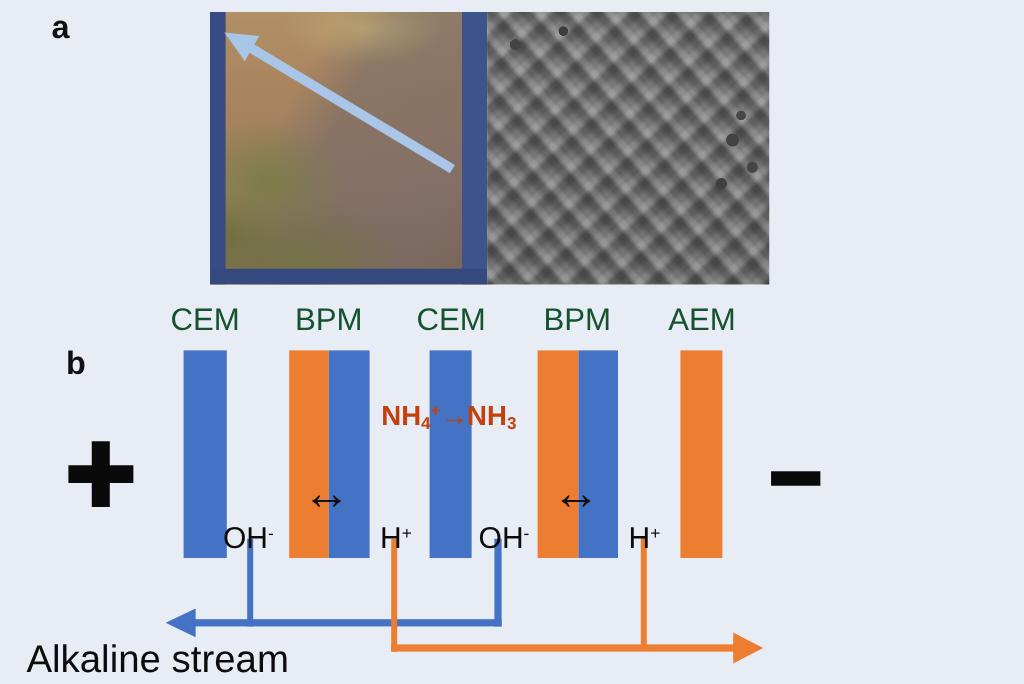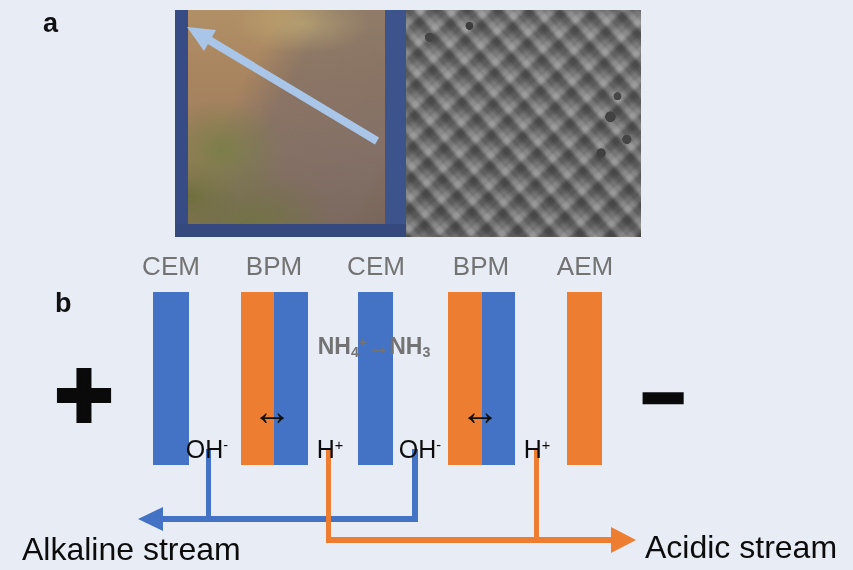--- a/index.html
+++ b/index.html
@@ -43,21 +43,21 @@
       radial-gradient(circle 7px at 83% 63%, #404040 62%, rgba(0,0,0,0) 70%),
       radial-gradient(circle 6px at 90% 38%, #474747 62%, rgba(0,0,0,0) 70%),
       repeating-linear-gradient(48deg,  rgba(15,15,15,0.30) 0 2px, rgba(255,255,255,0.12) 6px 9px, rgba(40,40,40,0.06) 12px 15px, rgba(15,15,15,0.30) 20px 22px),
       repeating-linear-gradient(-42deg, rgba(15,15,15,0.26) 0 2px, rgba(255,255,255,0.10) 6px 9px, rgba(40,40,40,0.06) 12px 15px, rgba(15,15,15,0.26) 20px 22px),
       linear-gradient(#848484, #7b7b7b);
   }
 
   
   .mem-label {
     position:absolute; top:251px; transform:translateX(-50%);
-    font-size:26px; color:#737373; white-space:nowrap;
+    font-size:26px; color:#14532d; white-space:nowrap;
   }
   .bar { position:absolute; top:292px; height:173px; }
   .bar-blue   { background:#4472c4; }
   .bar-orange { background:#ed7d31; }
   .bar-bpm { display:flex; }
   .bar-bpm .half { height:100%; }
 
   #bar-cem1 { left:153px; width:36px; }
   #bar-bpm1 { left:241px; width:67px; }
   #bar-cem2 { left:358px; width:35px; }
@@ -71,21 +71,21 @@
   .ion .sup { font-size:0.58em; vertical-align:0.55em; }
   .bpm-arrow {
     position:absolute; top:391px; transform:translateX(-50%);
     font-size:40px; font-weight:600; color:#111; z-index:5; line-height:1;
   }
   #ion-oh1 { left:207px; }  #bpm-arrow1 { left:272px; }  #ion-h1 { left:330px; }
   #ion-oh2 { left:420px; }  #bpm-arrow2 { left:480px; }  #ion-h2 { left:537px; }
 
   .reaction {
     position:absolute; left:374px; top:333px; transform:translateX(-50%);
-    font-size:23px; font-weight:bold; white-space:nowrap; z-index:6; color:#737373;text-align:right;
+    font-size:23px; font-weight:bold; white-space:nowrap; z-index:6; color:#c2410c;text-align:right;
   }
   .reaction .sub { font-size:0.62em; vertical-align:-0.22em; }
   .reaction .sup { font-size:0.62em; vertical-align:0.5em; }
   .reaction .rx-arrow { font-weight:bold; letter-spacing:-1px; }
 
   .electrode {
     position:absolute; display:flex; align-items:center; justify-content:center;
     font-weight:bold; color:#0a0a0a; line-height:1;
   }
   #anode   { left:34px;  top:335px; width:100px; height:118px; font-size:100px; -webkit-text-stroke:4px #0a0a0a; }
@@ -174,15 +174,14 @@
   <div class="cline c-blue" id="blue-v2"></div>
   <div class="cline c-blue" id="blue-h"></div>
   <div id="arrow-blue"></div>
 
   <div class="cline c-orange" id="orange-v1"></div>
   <div class="cline c-orange" id="orange-v2"></div>
   <div class="cline c-orange" id="orange-h"></div>
   <div id="arrow-orange"></div>
 
   <div class="stream-label" id="alkaline-label">Alkaline stream</div>
-  <div class="stream-label" id="acidic-label">Acidic stream</div>
 
 </div>
 
 </body></html>

